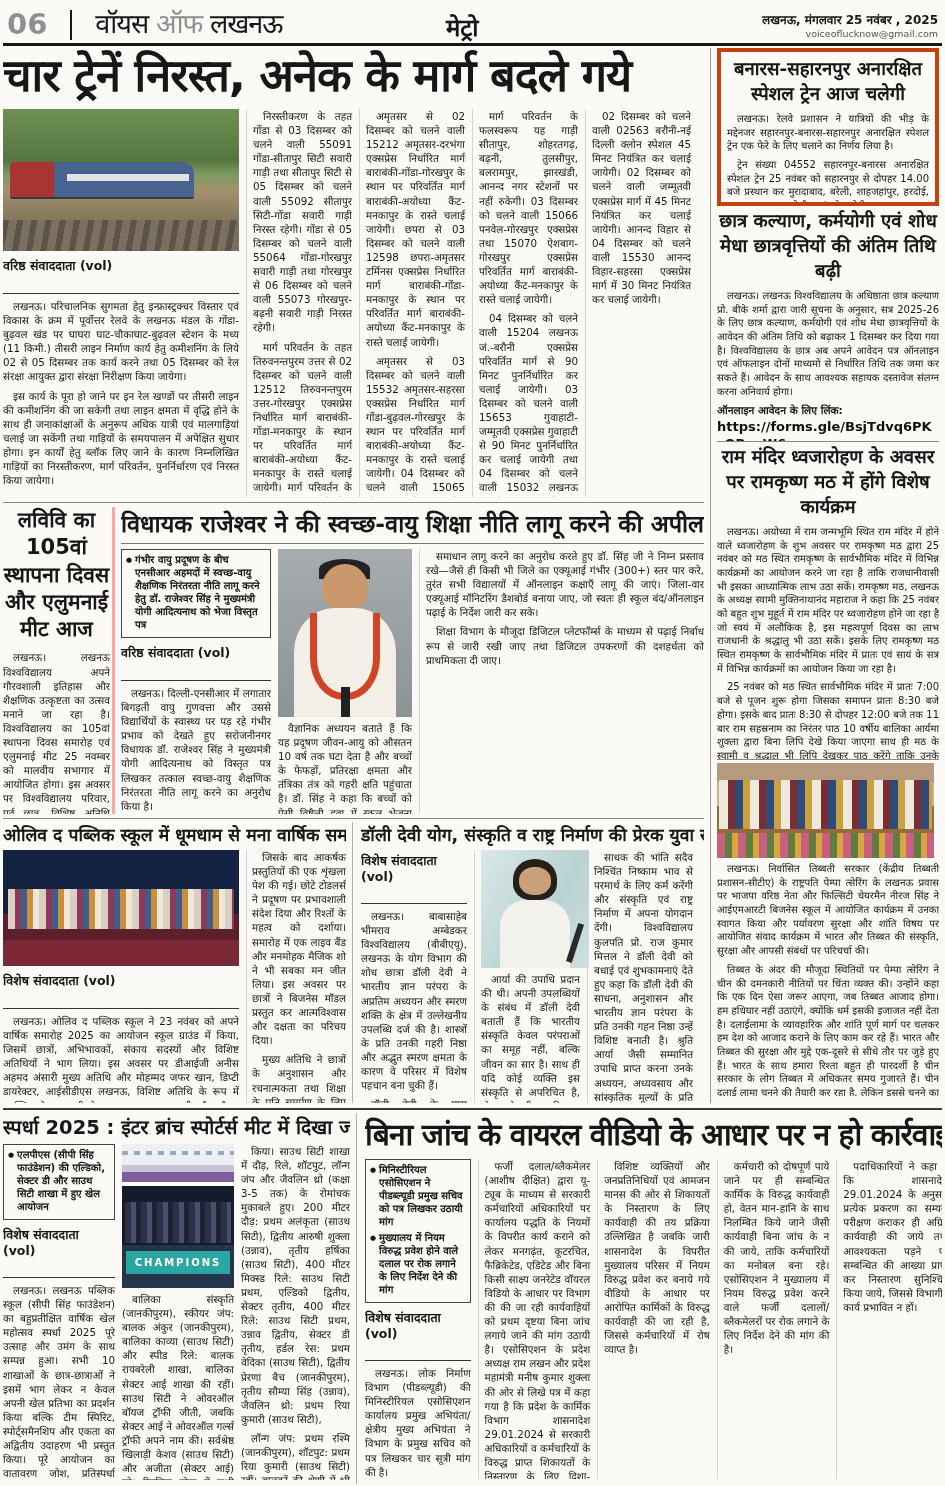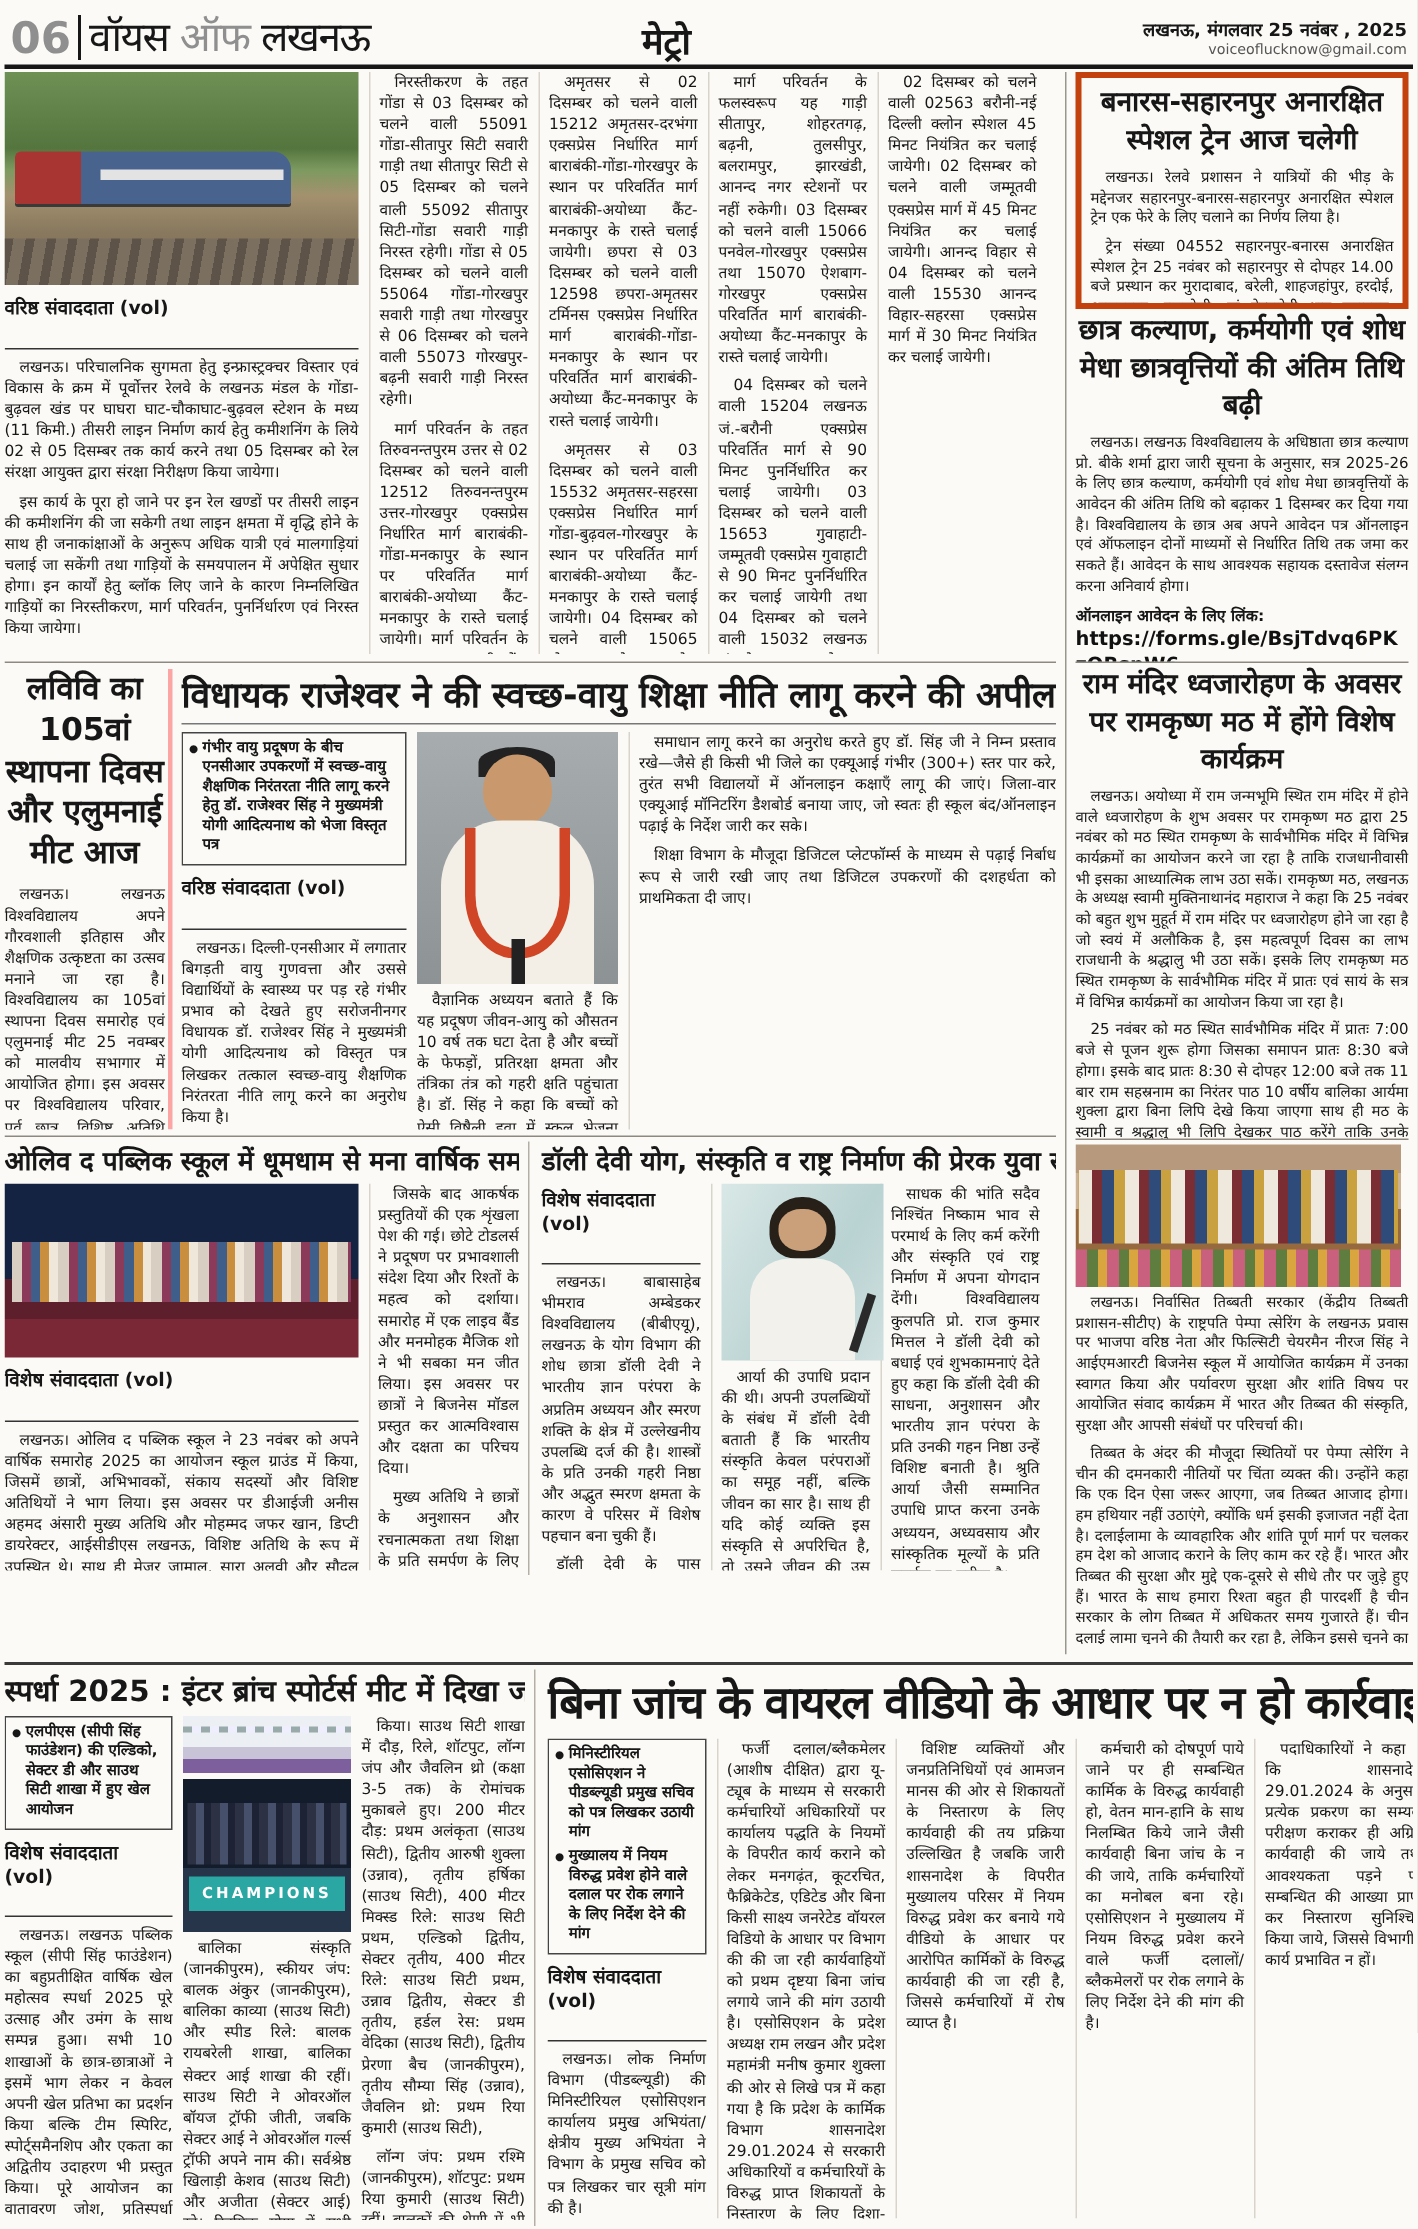--- a/index.html
+++ b/index.html
@@ -2,21 +2,21 @@
 <html><head>
 <meta charset="utf-8">
 <style>
 *{margin:0;padding:0;box-sizing:border-box}
 html,body{background:#dedbd4}
 .page{width:945px;height:1486px;margin:0 auto;background:#fbfaf6;color:#171717;
   font-family:"DejaVu Sans","Liberation Sans",sans-serif;position:relative;overflow:hidden;padding:0 3px}
 
 .masthead{height:46px;display:flex;align-items:flex-end;justify-content:space-between;
   border-bottom:3px solid #171717;padding:4px 4px 3px}
-.mh-left{display:flex;align-items:center;gap:5px}
+.mh-left{display:flex;gap:23px}
 .page-num{font-size:29px;font-weight:bold;color:#8f8f8f;line-height:1}
 .mh-bar{width:2px;height:30px;background:#171717}
 .paper-name{font-size:27px;font-weight:normal;letter-spacing:-1px;line-height:1}
 .paper-name .gray{color:#8f8f8f}
 .section-name{font-size:24px;font-weight:bold;line-height:1;margin-left:-120px}
 .mh-right{text-align:right;line-height:1.25}
 .mh-date{font-size:12px;font-weight:bold}
 .mh-email{font-size:9.5px;color:#555}
 
 p.body{font-size:10.3px;line-height:1.37;text-align:justify;margin-bottom:5px;text-indent:10px}
@@ -115,20 +115,21 @@
       <div class="mh-date">लखनऊ, मंगलवार 25 नवंबर , 2025</div>
       <div class="mh-email">voiceoflucknow@gmail.com</div>
     </div>
   </header>
 
   <div class="content">
 
     <div class="main-col">
 
       <section>
+        <h1 class="lead-headline">चार ट्रेनें निरस्त, अनेक के मार्ग बदले गये</h1>
         <div class="lead-body">
           <div class="colw">
             <figure class="ph train">
               <div class="body"></div>
                 <div class="stripe"></div>
                 <div class="tracks"></div>
             </figure>
             <div class="byline">वरिष्ठ संवाददाता (vol)</div>
             <p class="body">लखनऊ। परिचालनिक सुगमता हेतु इन्फ्रास्ट्रक्चर विस्तार एवं विकास के क्रम में पूर्वोत्तर रेलवे के लखनऊ मंडल के गोंडा-बुढ़वल खंड पर घाघरा घाट-चौकाघाट-बुढ़वल स्टेशन के मध्य (11 किमी.) तीसरी लाइन निर्माण कार्य हेतु कमीशनिंग के लिये 02 से 05 दिसम्बर तक कार्य करने तथा 05 दिसम्बर को रेल संरक्षा आयुक्त द्वारा संरक्षा निरीक्षण किया जायेगा।</p>
             <p class="body">इस कार्य के पूरा हो जाने पर इन रेल खण्डों पर तीसरी लाइन की कमीशनिंग की जा सकेगी तथा लाइन क्षमता में वृद्धि होने के साथ ही जनाकांक्षाओं के अनुरूप अधिक यात्री एवं मालगाड़ियां चलाई जा सकेंगी तथा गाड़ियों के समयपालन में अपेक्षित सुधार होगा। इन कार्यों हेतु ब्लॉक लिए जाने के कारण निम्नलिखित गाड़ियों का निरस्तीकरण, मार्ग परिवर्तन, पुनर्निर्धारण एवं निरस्त किया जायेगा।</p>
@@ -157,21 +158,21 @@
           <p class="body">लखनऊ। लखनऊ विश्वविद्यालय अपने गौरवशाली इतिहास और शैक्षणिक उत्कृष्टता का उत्सव मनाने जा रहा है। विश्वविद्यालय का 105वां स्थापना दिवस समारोह एवं एलुमनाई मीट 25 नवम्बर को मालवीय सभागार में आयोजित होगा। इस अवसर पर विश्वविद्यालय परिवार, पूर्व छात्र, विशिष्ट अतिथि तथा समाज के विभिन्न क्षेत्रों से जुड़े प्रतिष्ठित व्यक्तित्व एकत्र होंगे।</p>
 
         </section>
         <section class="vidhayak">
           <h2>विधायक राजेश्वर ने की स्वच्छ-वायु शिक्षा नीति लागू करने की अपील</h2>
           <div class="vid-cols">
             <div class="vc1">
               <div class="bullet-box">
                 <div class="bullet-item">
                     <span class="b">●</span>
-                    <span>गंभीर वायु प्रदूषण के बीच एनसीआर उपकरणों में स्वच्छ-वायु शैक्षणिक निरंतरता नीति लागू करने हेतु डॉ. राजेश्वर सिंह ने मुख्यमंत्री योगी आदित्यनाथ को भेजा विस्तृत पत्र</span>
+                    <span>गंभीर वायु प्रदूषण के बीच एनसीआर अहमदों में स्वच्छ-वायु शैक्षणिक निरंतरता नीति लागू करने हेतु डॉ. राजेश्वर सिंह ने मुख्यमंत्री योगी आदित्यनाथ को भेजा विस्तृत पत्र</span>
                   </div>
               </div>
               <div class="byline">वरिष्ठ संवाददाता (vol)</div>
               <p class="body">लखनऊ। दिल्ली-एनसीआर में लगातार बिगड़ती वायु गुणवत्ता और उससे विद्यार्थियों के स्वास्थ्य पर पड़ रहे गंभीर प्रभाव को देखते हुए सरोजनीनगर विधायक डॉ. राजेश्वर सिंह ने मुख्यमंत्री योगी आदित्यनाथ को विस्तृत पत्र लिखकर तत्काल स्वच्छ-वायु शैक्षणिक निरंतरता नीति लागू करने का अनुरोध किया है।</p>
               <p class="body">पत्र में उल्लेखित आंकड़ों के अनुसार 23 नवम्बर 2025 को सोनभद्र का एक्यूआई फिर से 450+ गंभीर स्तर को पार कर गया है। नोएडा, गाजियाबाद, मेरठ, हापुड़, बुलंदशहर, बागपत और शामली सहित कई एनसीआर जनपद भी 300-400 के बेहद खतरनाक स्तर दर्ज कर रहे हैं, जो सुरक्षित सीमा (100) से कई गुना अधिक है।</p>
             </div>
             <div class="vc2">
               <figure class="ph mla">
                 <div class="hair"></div>
                   <div class="head"></div>

